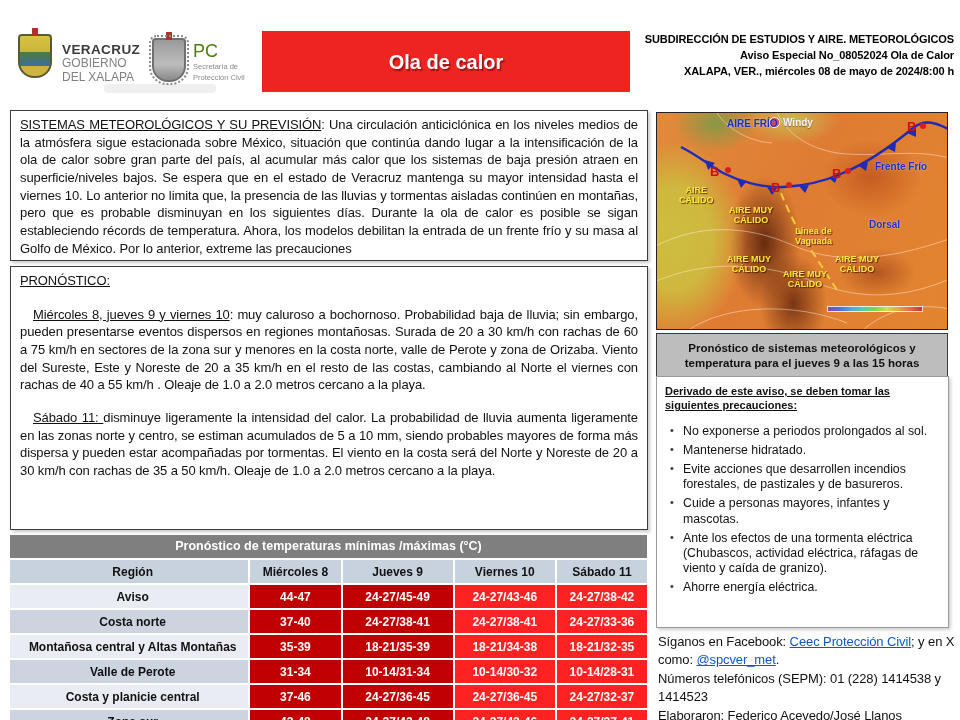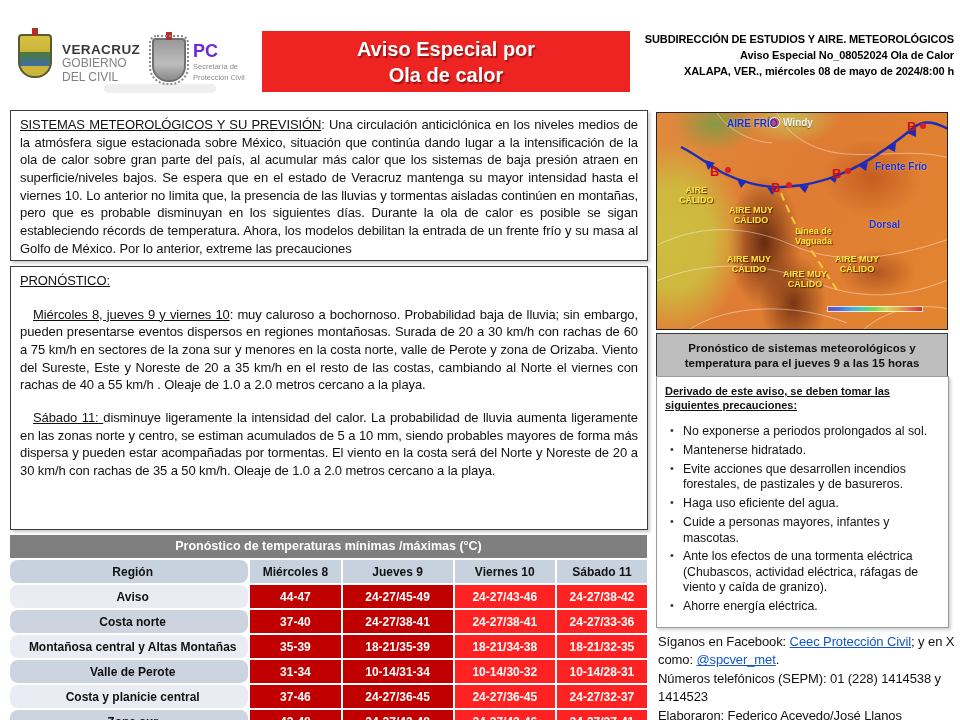--- a/index.html
+++ b/index.html
@@ -16,21 +16,21 @@
   .shield:before { content:""; position:absolute; left:50%; top:-8px; width:6px; height:8px; margin-left:-3px;
             background:#b0302c; }
   .shield-gray { background:linear-gradient(180deg,#9a9a9a 0%, #bdbdbd 60%, #8a8a8a 100%); border-color:#707070; }
   .crest-pc { left:152px; top:18px; width:32px; height:44px; }
   .dotring { position:absolute; inset:-5px; border:2px dotted #8a8a8a; border-radius:8px 8px 18px 18px; }
   .logo-text { position:absolute; }
   .lt-ver { left:62px; top:22px; }
   .lt-ver .l1 { font-weight:bold; font-size:13.5px; color:#3a3a3a; letter-spacing:.4px; }
   .lt-ver .l2 { font-size:12px; color:#808080; line-height:1.15; }
   .lt-pc { left:193px; top:22px; }
-  .lt-pc .abbr { font-weight:bold; font-size:18px; color:#6d28d9; line-height:1; }
+  .lt-pc .abbr { font-weight:normal; font-size:18px; color:#4d7c0f; line-height:1; }
   .lt-pc .sub { font-size:7.5px; color:#8a8a8a; line-height:1.25; margin-top:2px; }
   .logo-strip { position:absolute; left:104px; top:64px; width:112px; height:9px; background:#efefef; border-radius:4px; }
 
   .banner { position:absolute; left:262px; top:11px; width:368px; height:61px; background:#ee2423;
             display:flex; flex-direction:column; align-items:center; justify-content:center; }
   .banner div { color:#fff; font-weight:bold; font-size:20px; line-height:1.3;
             text-shadow:1.5px 1.5px 1px rgba(60,0,0,.45); }
 
   .orghead { position:absolute; left:622px; top:12px; width:332px; text-align:right;
              font-weight:bold; font-size:11px; line-height:1.45; color:#000; letter-spacing:-0.1px; }
@@ -46,21 +46,21 @@
   .b { font-weight:normal; }
   .u { text-decoration:underline; }
   .link { color:#1155cc; text-decoration:underline; cursor:pointer; }
 
   
   .tbl-title { position:absolute; left:10px; top:515px; width:637px; height:23px; background:#7f7f7f;
                color:#fff; font-weight:bold; font-size:12.5px; text-align:center; line-height:23px; }
   .tbl-wrap { position:absolute; left:8px; top:538px; width:641px; }
   table.temps { width:100%; border-collapse:separate; border-spacing:2.5px 2px; font-size:12px; }
   table.temps td { height:23px; text-align:center; font-weight:bold; vertical-align:middle; }
-  td.reg { text-align:left; padding-left:7px; color:#111;border-radius:8px; }
+  td.reg { text-align:left; padding-left:7px; color:#111; }
   tr.hdr td { background:#c8d2df; color:#111; }
   tr.hdr td.reg { background:#c8d2df; }
   tr.r-even td.reg { background:#e9edf3; }
   tr.r-odd  td.reg { background:#ccd4e0; }
   td.c-dark   { background:#c00000; color:#fff; }
   td.c-bright { background:#ff2222; color:#fff; }
   col.c0 { width:238px; } col.c1 { width:90px; } col.c2 { width:110px; } col.c3 { width:100px; } col.c4 { width:90px; }
 
   
   .map { position:absolute; left:656px; top:92px; width:292px; height:218px; border:1.4px solid #222;
@@ -106,36 +106,35 @@
 <body>
 
 <div class="page">
 
   <div class="crest crest-ver">
     <div class="shield"></div>
   </div>
   <div class="logo-text lt-ver">
     <div class="l1">VERACRUZ</div>
     <div class="l2">GOBIERNO</div>
-    <div class="l2">DEL CIVIL</div>
+    <div class="l2">DEL XALAPA</div>
   </div>
   <div class="logo-strip"></div>
   <div class="crest crest-pc">
     <div class="shield shield-gray">
         <span class="dotring"></span>
       </div>
   </div>
   <div class="logo-text lt-pc">
     <div class="abbr">PC</div>
     <div class="sub">Secretaría de</div>
     <div class="sub">Protección Civil</div>
   </div>
 
   <div class="banner">
-    <div>Aviso Especial por</div>
     <div>Ola de calor</div>
   </div>
 
   <div class="orghead">
     <div>SUBDIRECCIÓN DE ESTUDIOS Y AIRE. METEOROLÓGICOS</div>
     <div>Aviso Especial No_08052024 Ola de Calor</div>
     <div>XALAPA, VER.,  miércoles 08 de mayo de 2024/8:00 h</div>
   </div>
 
   <div class="lbox box-systems">
@@ -273,21 +272,20 @@
   </div>
 
   <div class="map-caption">Pronóstico de sistemas meteorológicos y temperatura para el jueves 9 a las 15 horas</div>
 
   <div class="precautions">
     <div class="phead">Derivado de este aviso, se deben tomar las siguientes precauciones:</div>
     <ul>
       <li>No exponerse a periodos prolongados al sol.</li>
       <li>Mantenerse hidratado.</li>
       <li>Evite acciones que desarrollen incendios forestales, de pastizales y de basureros.</li>
-      <li>Haga uso eficiente del agua.</li>
       <li>Cuide a personas mayores, infantes y mascotas.</li>
       <li>Ante los efectos de una tormenta eléctrica (Chubascos,  actividad eléctrica, ráfagas de viento y caída de granizo).</li>
       <li>Ahorre energía eléctrica.</li>
     </ul>
   </div>
 
   <div class="footer">
     <div><span>Síganos en Facebook: </span><span class="link">Ceec Protección Civil</span><span>; y en X como: </span><span class="link">@spcver_met</span><span>.</span></div>
     <div>Números telefónicos (SEPM):  01 (228) 1414538  y 1414523</div>
     <div>Elaboraron: Federico Acevedo/José Llanos</div>

